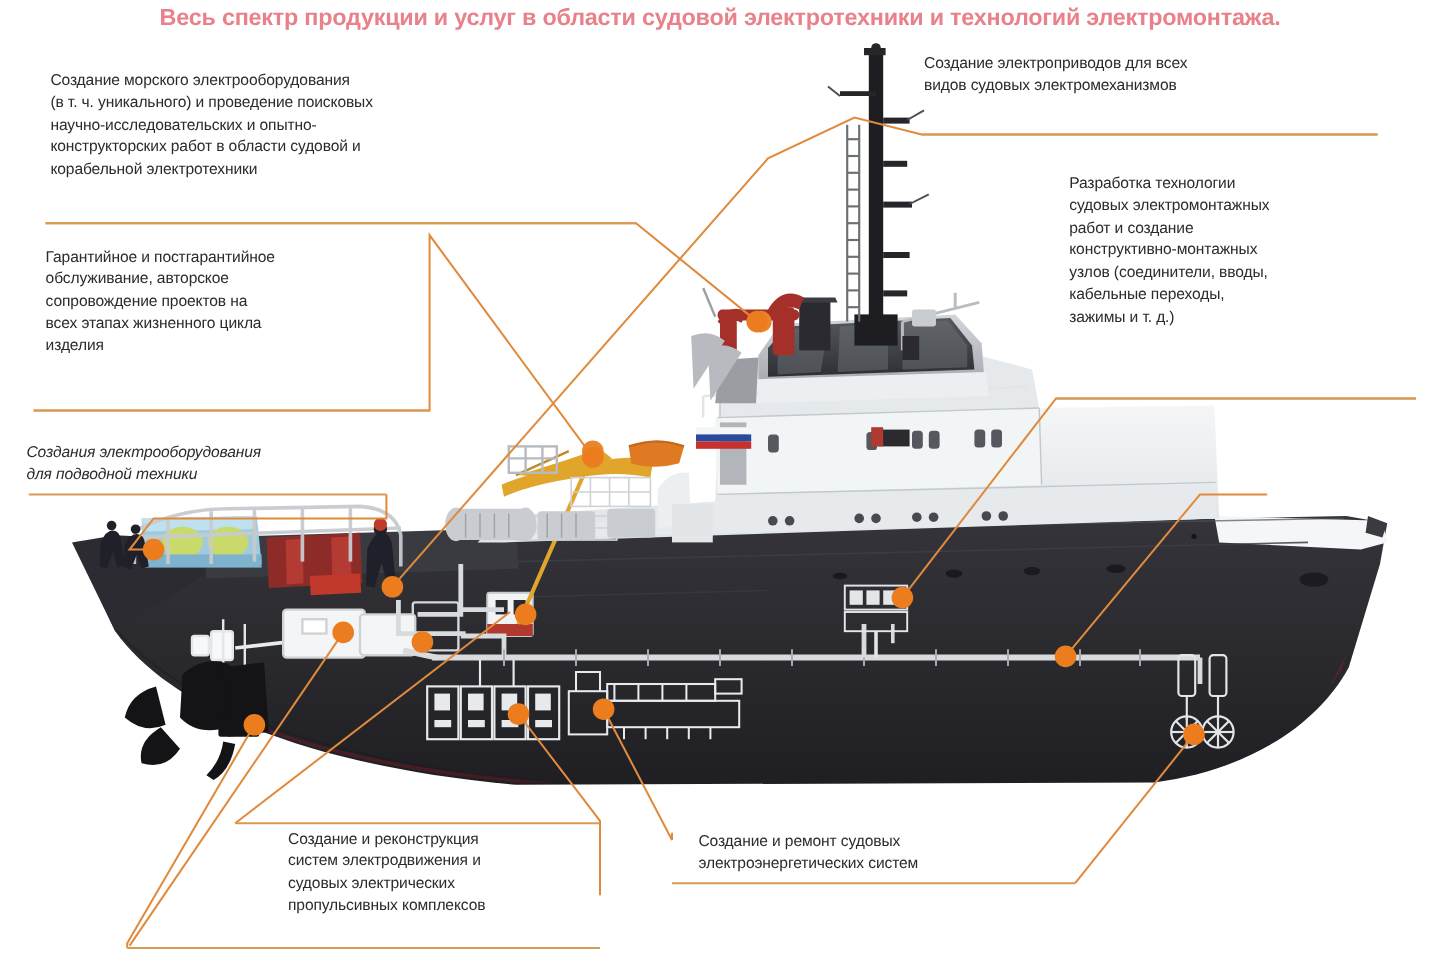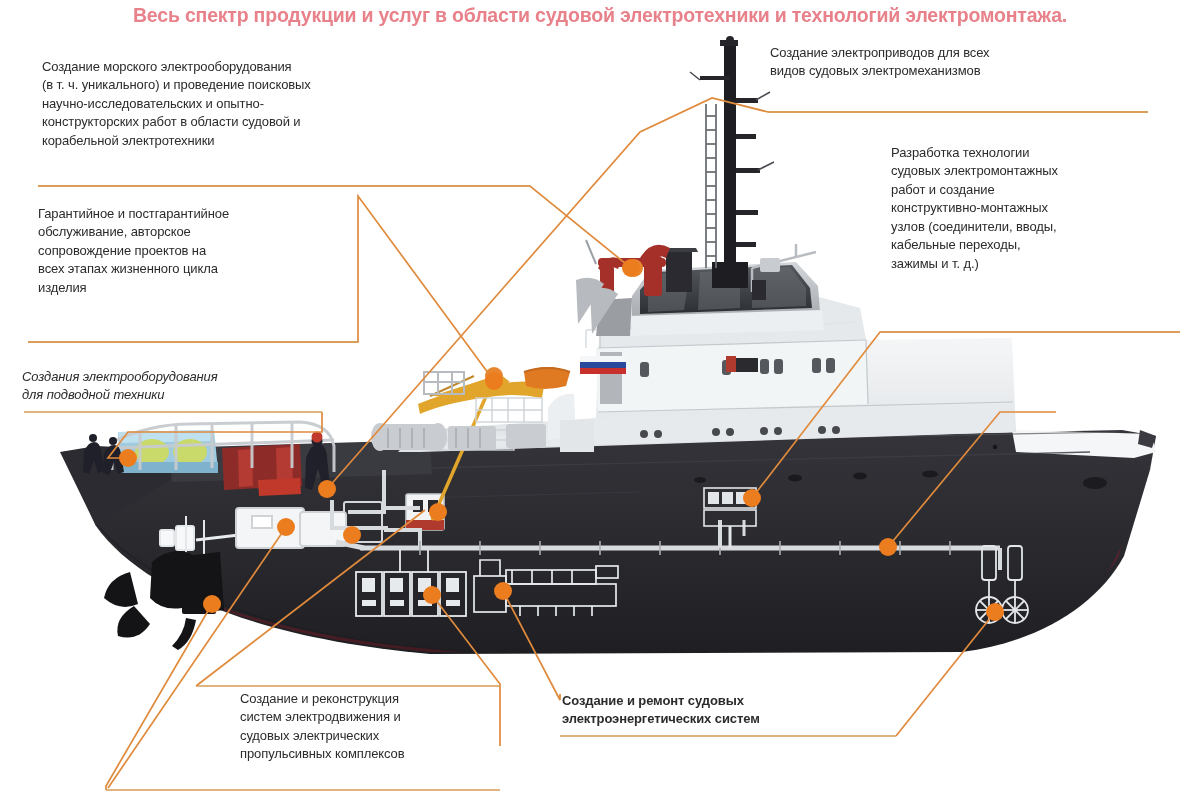--- a/index.html
+++ b/index.html
@@ -542,17 +542,17 @@
 зажимы и т. д.)</div>
 
     <div class="callout" style="left:896px; top:355px; width:250px;">Судовая
 автоматизация</div>
 
     <div class="callout" style="left:208px; top:690px; width:330px;margin-left:32px;">Создание и реконструкция
 систем электродвижения и
 судовых электрических
 пропульсивных  комплексов</div>
 
-    <div class="callout" style="left:562px; top:692px; width:340px;font-weight:bold;">Создание и ремонт судовых
+    <div class="callout" style="left:582px; top:692px; width:340px;">Создание и ремонт судовых
 электроэнергетических систем</div>
   </div>
 
 </div>
 
 </body></html>

